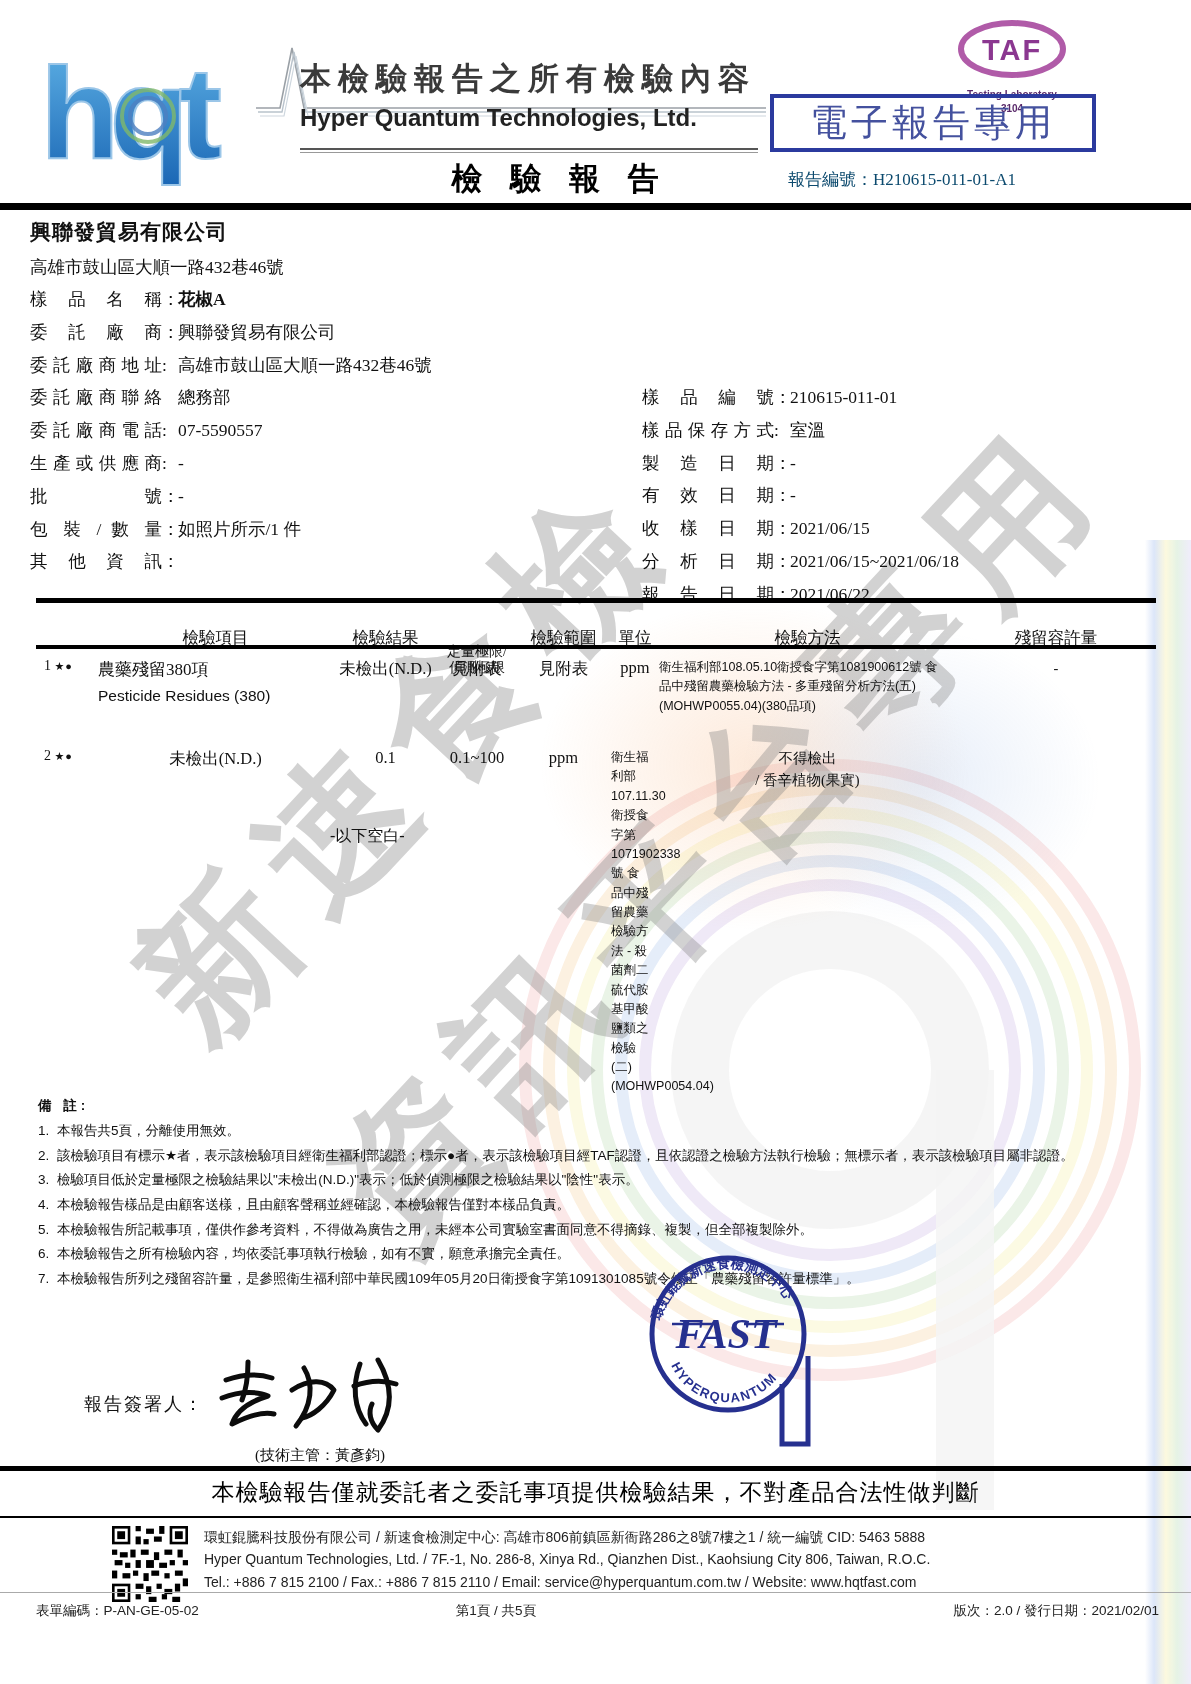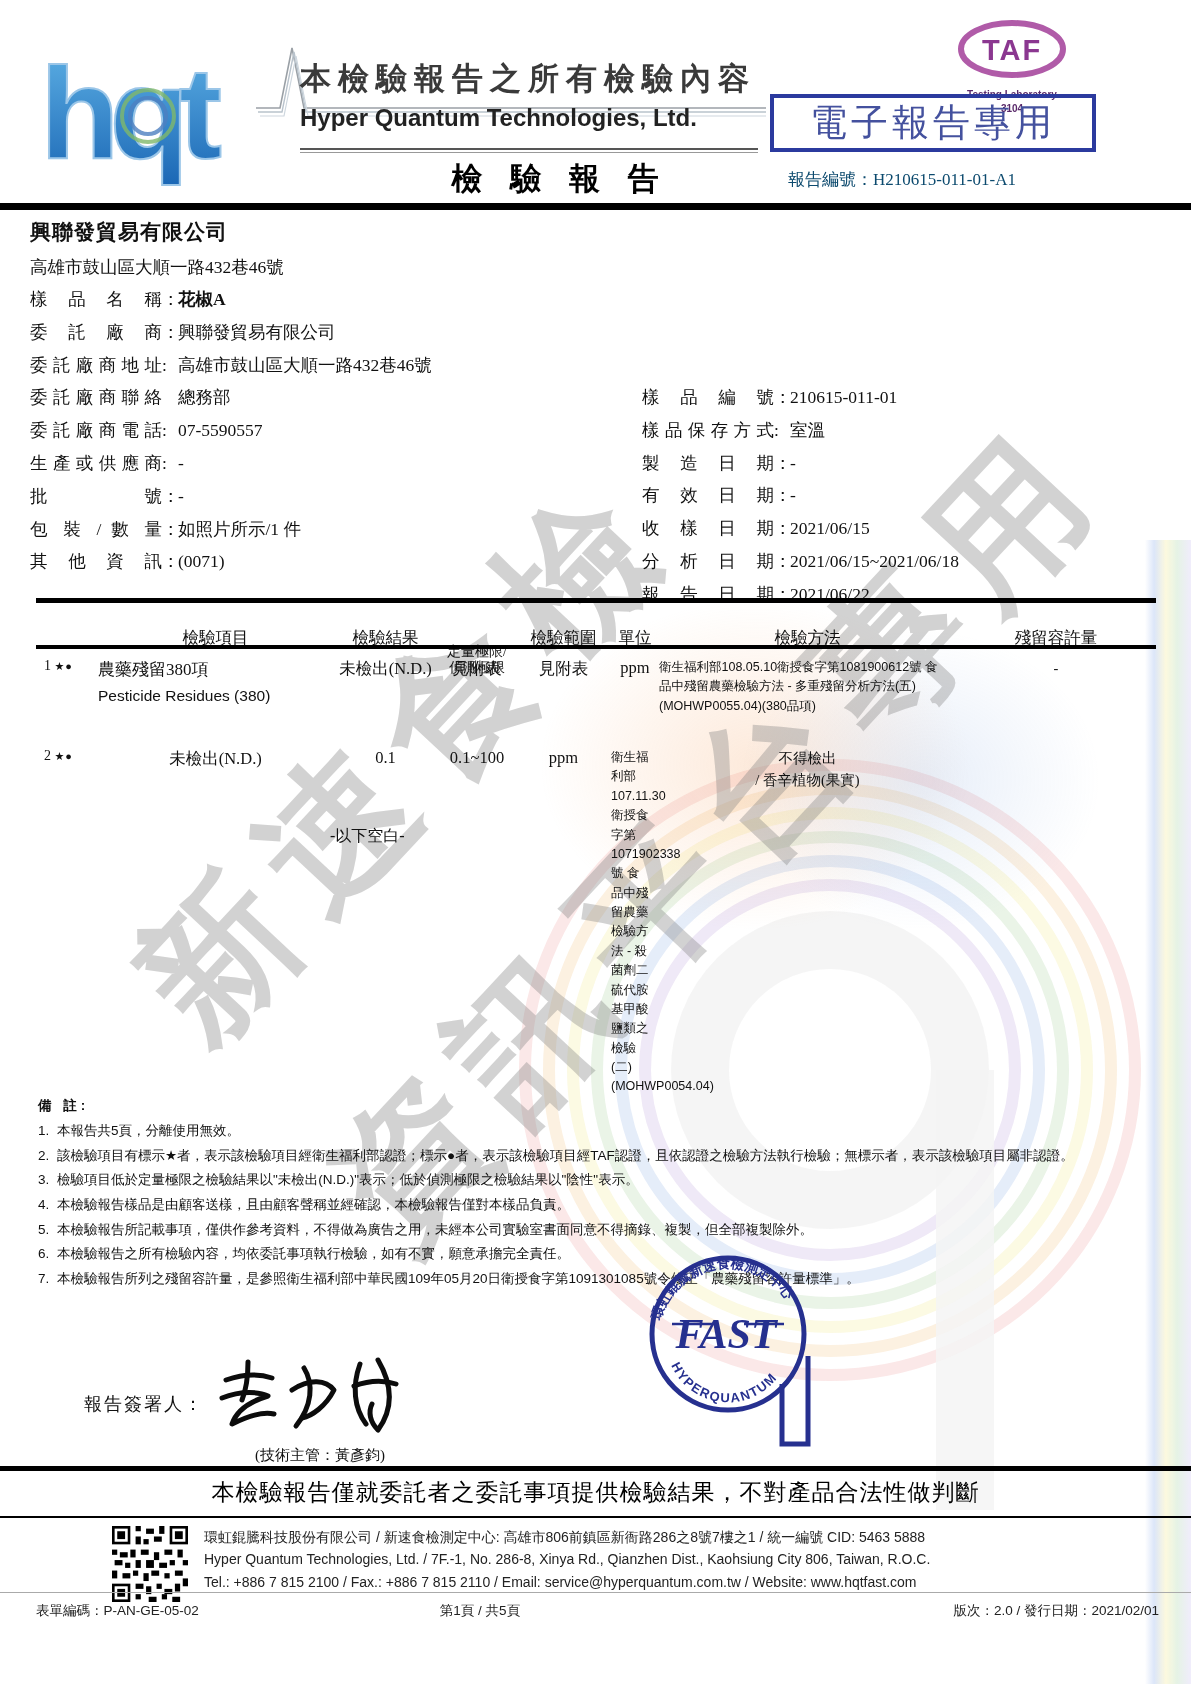--- a/index.html
+++ b/index.html
@@ -101,21 +101,21 @@
               font-family:"Liberation Serif","DejaVu Serif",serif; }
   .stamp { position:absolute; left:642px; top:1238px; }
 
   
   .disclaimer { position:absolute; left:0; top:1477px; width:1191px; text-align:center;
                 font-family:"Liberation Serif","DejaVu Serif",serif; font-size:23px; letter-spacing:1px; color:#000; }
   .qr { position:absolute; left:112px; top:1526px; }
   .foot-text { position:absolute; left:204px; top:1526px; width:880px; font-size:14px; line-height:1.6; color:#222; }
   .bottom-row { position:absolute; left:0; top:1602px; width:1191px; font-size:13.5px; color:#222; }
   .bottom-row .l { position:absolute; left:36px; }
-  .bottom-row .c { position:absolute; left:0; width:960px; text-align:center; }
+  .bottom-row .c { position:absolute; left:16px; width:960px; text-align:center; }
   .bottom-row .r { position:absolute; right:32px; }
 </style>
 </head>
 <body>
 
 <div class="page">
 
   <svg class="bg-arcs" viewBox="0 0 780 960">
     <g fill="none" opacity="0.32">
       <circle cx="410" cy="430" r="305" stroke="#f3b6b6" stroke-width="12"></circle>
@@ -212,21 +212,20 @@
             <span class="val">-</span>
         </div>
         <div class="info-row">
           <span class="lbl">包 裝 / 數 量</span>
             <span class="colon">：</span>
             <span class="val">如照片所示/1 件</span>
         </div>
         <div class="info-row">
           <span class="lbl">其 他 資 訊</span>
             <span class="colon">：</span>
-            <span class="val">(0071)</span>
         </div>
       </div>
       <div class="col-right">
         <div class="info-row">
           <span class="lbl">樣 品 編 號</span>
             <span class="colon">：</span>
             <span class="val">210615-011-01</span>
         </div>
         <div class="info-row">
           <span class="lbl">樣品保存方式</span>

